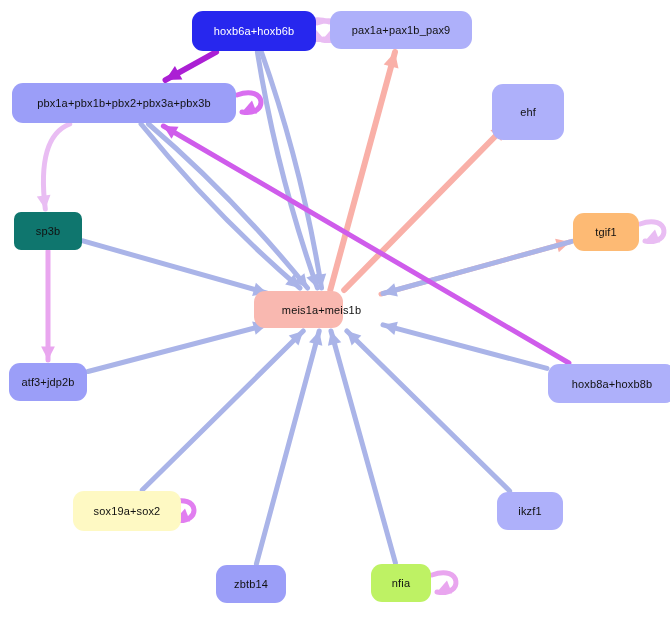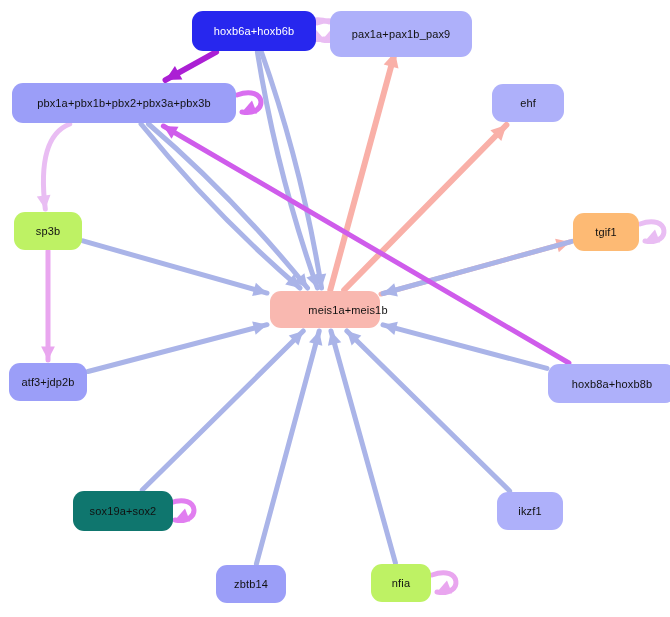--- a/index.html
+++ b/index.html
@@ -100,45 +100,45 @@
         <polygon points="330.9744058500914,331 327.94072499834914,345.8545205405551 341.2369238472498,342.15978155512016" fill="#aab4e8"></polygon>
         <path d="M 432 575 C 462 564 464 597 437 592" fill="none" stroke="#e9a6ef" stroke-width="5" stroke-linecap="round"></path>
         <polygon points="437,592 452.0920419730157,593.4457762913859 447.01192314596716,580.6148607861279" fill="#e9a6ef"></polygon>
       </g>
   </svg>
 
   <div id="nodes-group">
       <div class="node strong" style="left: 192px; top: 11px; width: 124px; height: 40px; background: rgb(39, 39, 238); color: rgb(255, 255, 255);">
         <span class="node-label">hoxb6a+hoxb6b</span>
       </div>
-      <div class="node" style="left: 330px; top: 11px; width: 142px; height: 46px; background: rgb(174, 176, 250); color: rgb(17, 17, 17);">
+      <div class="node" style="left: 330px; top: 11px; width: 142px; height: 38px; background: rgb(174, 176, 250); color: rgb(17, 17, 17);">
         <span class="node-label">pax1a+pax1b_pax9</span>
       </div>
       <div class="node" style="left: 12px; top: 83px; width: 224px; height: 40px; background: rgb(155, 158, 248); color: rgb(17, 17, 17); text-align: right;">
         <span class="node-label">pbx1a+pbx1b+pbx2+pbx3a+pbx3b</span>
       </div>
-      <div class="node" style="left: 492px; top: 84px; width: 72px; height: 38px; background: rgb(174, 176, 250); color: rgb(17, 17, 17);">
+      <div class="node" style="left: 492px; top: 84px; width: 72px; height: 56px; background: rgb(174, 176, 250); color: rgb(17, 17, 17);">
         <span class="node-label">ehf</span>
       </div>
-      <div class="node" style="left: 14px; top: 212px; width: 68px; height: 38px; background: #bef264; color: rgb(17, 17, 17);">
+      <div class="node" style="left: 14px; top: 212px; width: 68px; height: 38px; background: #0f766e; color: rgb(17, 17, 17); border-radius: 7px;">
         <span class="node-label">sp3b</span>
       </div>
       <div class="node" style="left: 573px; top: 213px; width: 66px; height: 38px; background: #fdba74; color: rgb(17, 17, 17);">
         <span class="node-label">tgif1</span>
       </div>
-      <div class="node" style="left: 270px; top: 291px; width: 110px; height: 37px; background: rgb(249, 184, 176); color: rgb(17, 17, 17); padding-left: 46px;">
+      <div class="node" style="left: 254px; top: 291px; width: 89px; height: 37px; background: rgb(249, 184, 176); color: rgb(17, 17, 17); padding-left: 46px;">
         <span class="node-label">meis1a+meis1b</span>
       </div>
       <div class="node" style="left: 9px; top: 363px; width: 78px; height: 38px; background: rgb(155, 158, 248); color: rgb(17, 17, 17);">
         <span class="node-label">atf3+jdp2b</span>
       </div>
       <div class="node" style="left: 548px; top: 364px; width: 128px; height: 39px; background: rgb(174, 176, 250); color: rgb(17, 17, 17);">
         <span class="node-label">hoxb8a+hoxb8b</span>
       </div>
-      <div class="node" style="left: 73px; top: 491px; width: 100px; height: 40px; background: #0f766e; color: rgb(17, 17, 17); align-items: center;">
+      <div class="node" style="left: 73px; top: 491px; width: 108px; height: 40px; background: #fef9c3; color: rgb(17, 17, 17); align-items: center;">
         <span class="node-label">sox19a+sox2</span>
       </div>
       <div class="node" style="left: 497px; top: 492px; width: 66px; height: 38px; background: rgb(174, 176, 250); color: rgb(17, 17, 17);">
         <span class="node-label">ikzf1</span>
       </div>
       <div class="node" style="left: 216px; top: 565px; width: 70px; height: 38px; background: rgb(155, 158, 248); color: rgb(17, 17, 17);">
         <span class="node-label">zbtb14</span>
       </div>
       <div class="node" style="left: 371px; top: 564px; width: 60px; height: 38px; background: #bef264; color: rgb(17, 17, 17);">
         <span class="node-label">nfia</span>

